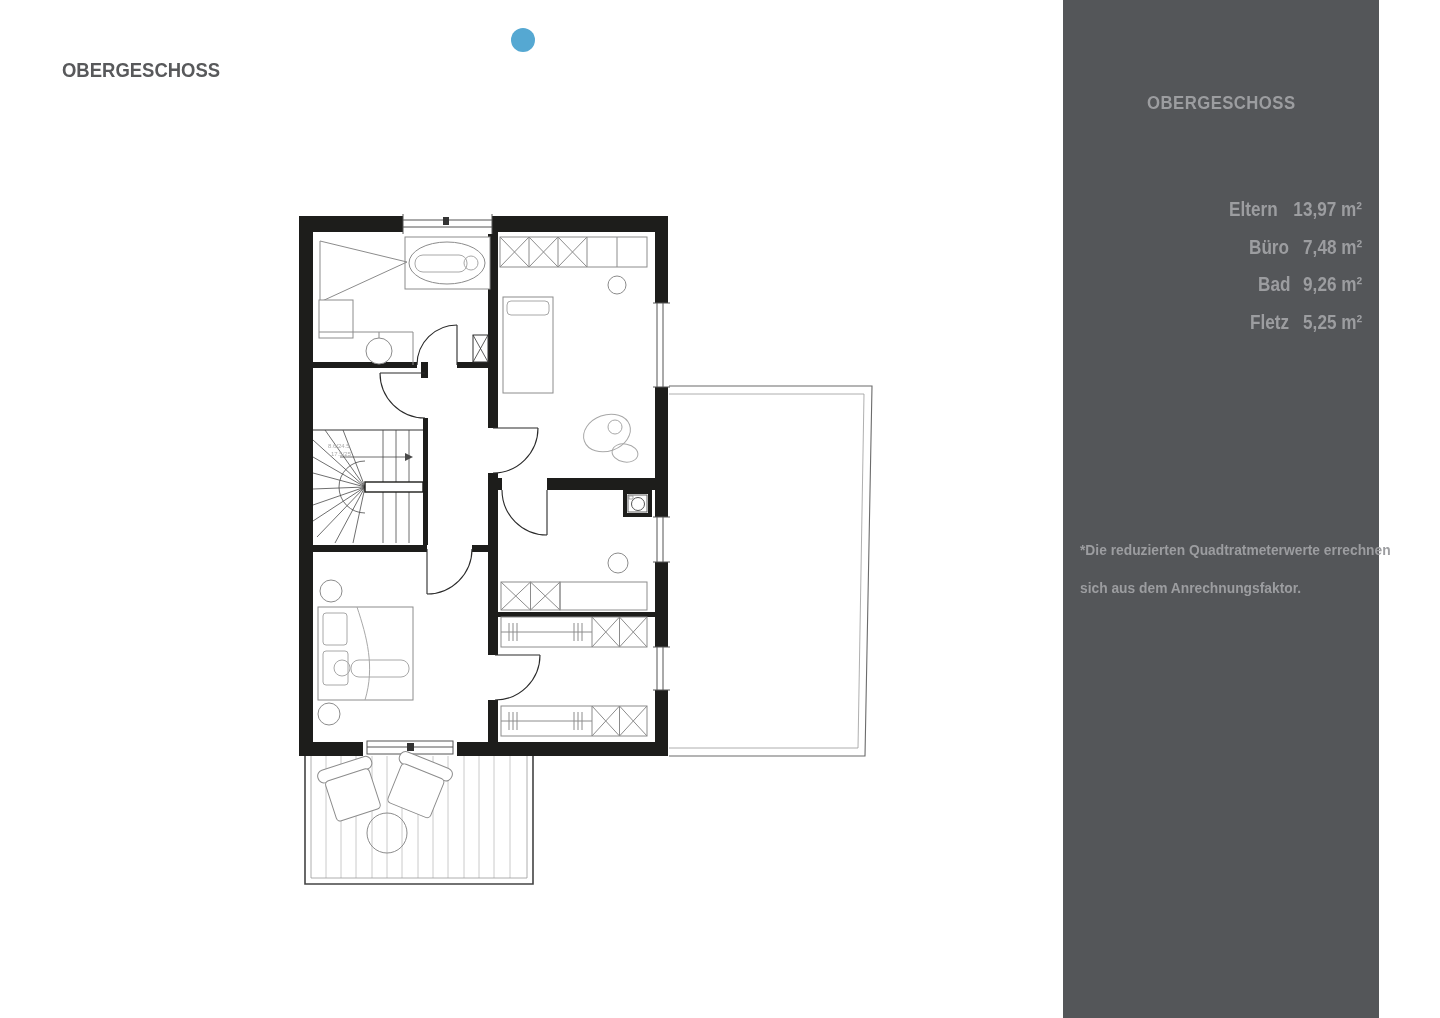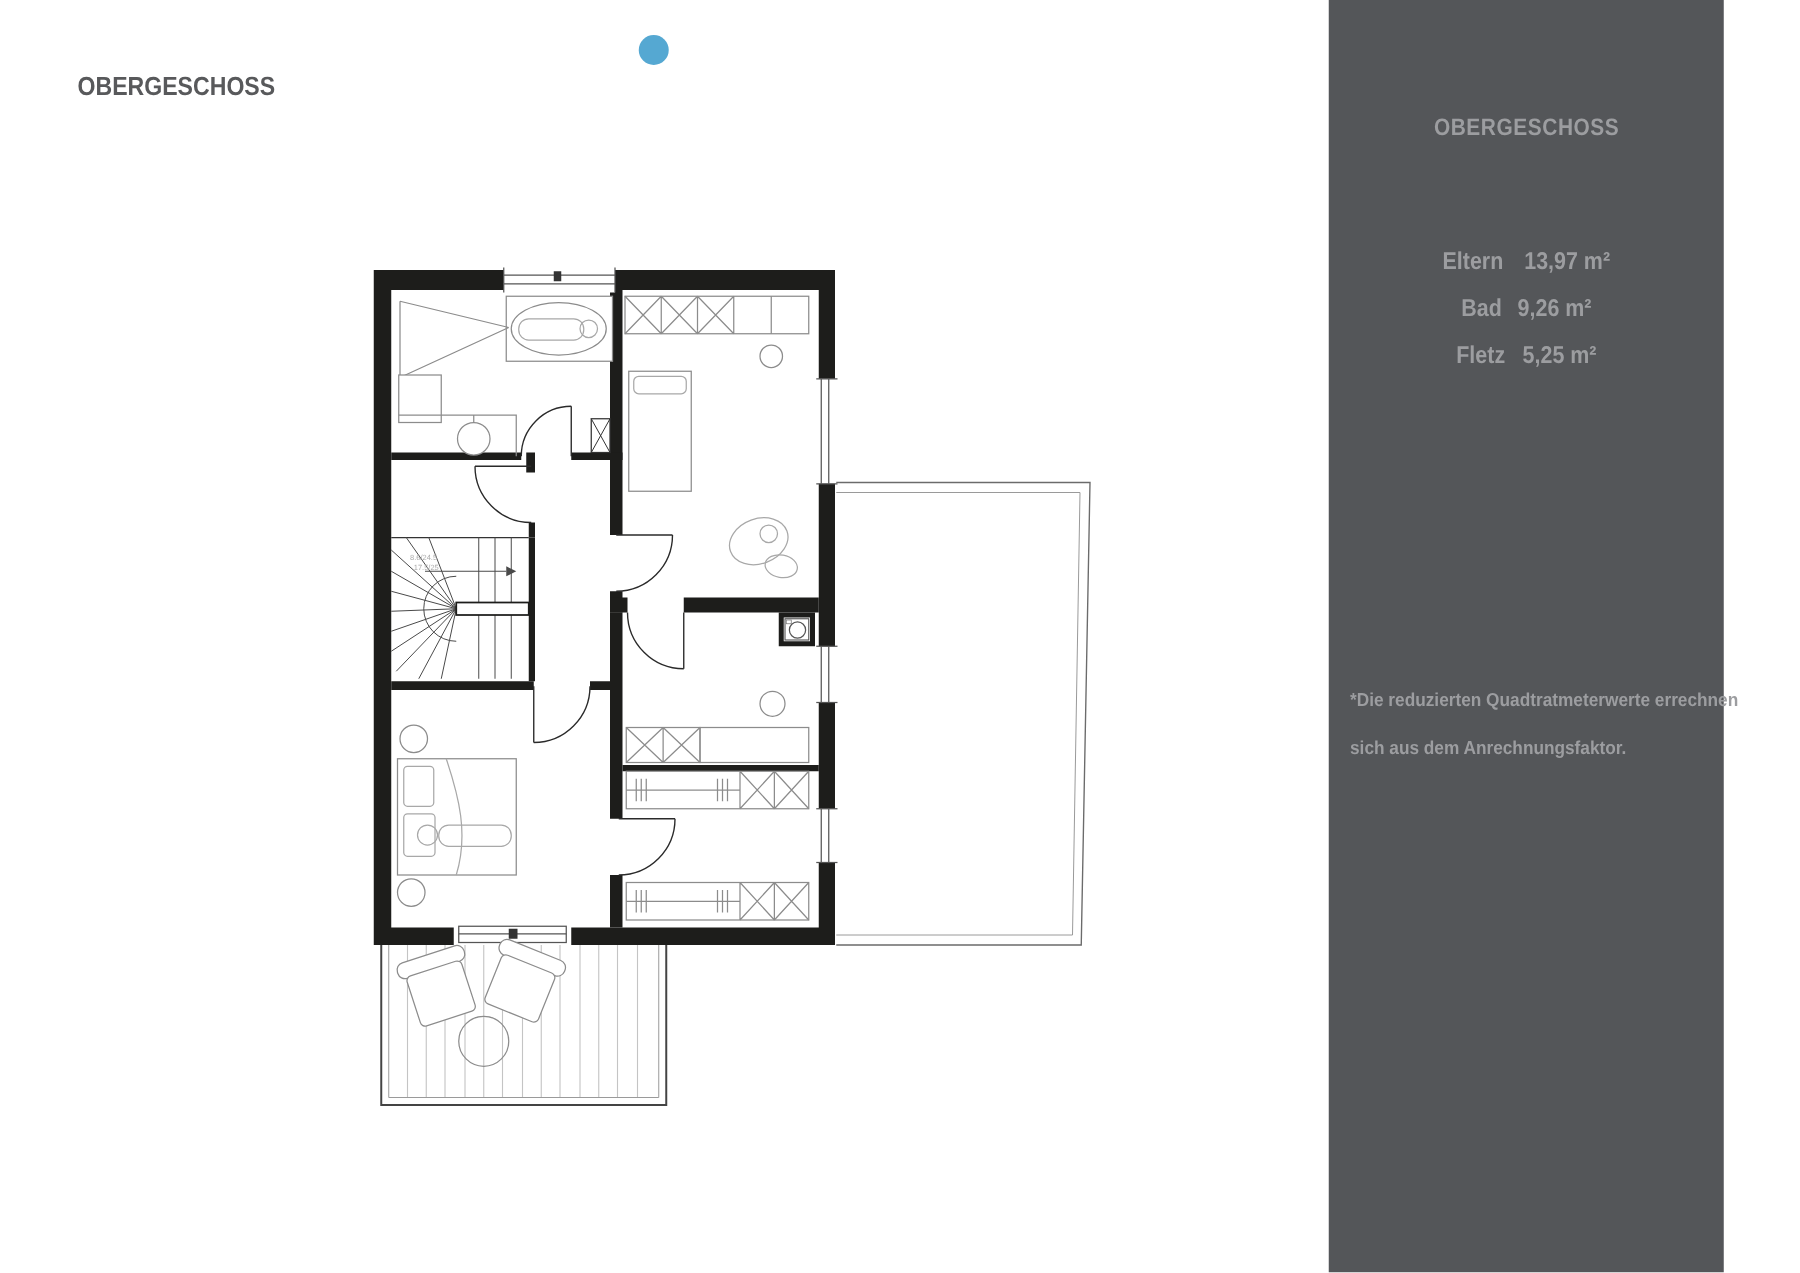--- a/index.html
+++ b/index.html
@@ -17,26 +17,26 @@
   #title-text { color:#ffffff; font-size:47px; font-weight:bold; white-space:nowrap;
                 transform:scaleX(0.8); letter-spacing:1px; }
   #accent-dot { left:511px; top:28px; width:24px; height:24px; border-radius:50%; background:#55A8D2; }
 
   
   #sidebar { left:1063px; top:0; width:316px; height:1018px; background:#545659; }
   #sidebar-heading-wrap { position:absolute; top:92px; left:0; width:100%; text-align:center; }
   #sidebar-heading { display:inline-block; color:#9C9DA0; font-size:19px; font-weight:bold;
                      transform:scaleX(0.88); letter-spacing:0.5px; }
   #room-list { position:absolute; top:191px; left:17px; right:17px; }
-  .room-row { display:flex; justify-content:center; align-items:center; height:37.5px; }
+  .room-row { display:flex; justify-content:flex-end; align-items:center; height:37.5px; }
   .room-label { display:inline-block; color:#9C9DA0; font-size:19.5px; font-weight:bold;
                 transform:scaleX(0.88); transform-origin:left center; white-space:nowrap; }
   .room-area  { display:inline-block; color:#9C9DA0; font-size:19.5px; font-weight:bold;
                 transform:scaleX(0.88); transform-origin:right center; white-space:nowrap; }
-  #footnote { position:absolute; top:542px; left:17px; right:10px; }
+  #footnote { position:absolute; top:531px; left:17px; right:10px; }
   .footnote-line { display:block; color:#9C9DA0; font-size:15px; font-weight:bold; line-height:38px;
                    transform:scaleX(0.92); transform-origin:left center; white-space:nowrap; }
 
   
   #floor-plan { left:295px; top:205px; }
   .wall { fill:#1d1d1b; }
   .thin { stroke:#555; stroke-width:1; fill:none; }
   .furn { stroke:#8c8c8c; stroke-width:1; fill:#ffffff; }
   .furn-open { stroke:#8c8c8c; stroke-width:1; fill:none; }
   .person { stroke:#a8a8a8; stroke-width:1; fill:none; }
@@ -256,20 +256,24 @@
     <div id="sidebar-heading-wrap">
       <span id="sidebar-heading">OBERGESCHOSS</span>
     </div>
 
     <div id="room-list">
       <div class="room-row">
         <span class="room-label">Eltern</span>
         <span class="room-area">13,97 m²</span>
       </div>
       <div class="room-row">
+        <span class="room-label">Büro</span>
+        <span class="room-area">7,48 m²</span>
+      </div>
+      <div class="room-row">
         <span class="room-label">Bad</span>
         <span class="room-area">9,26 m²</span>
       </div>
       <div class="room-row">
         <span class="room-label">Fletz</span>
         <span class="room-area">5,25 m²</span>
       </div>
     </div>
 
     <div id="footnote">

